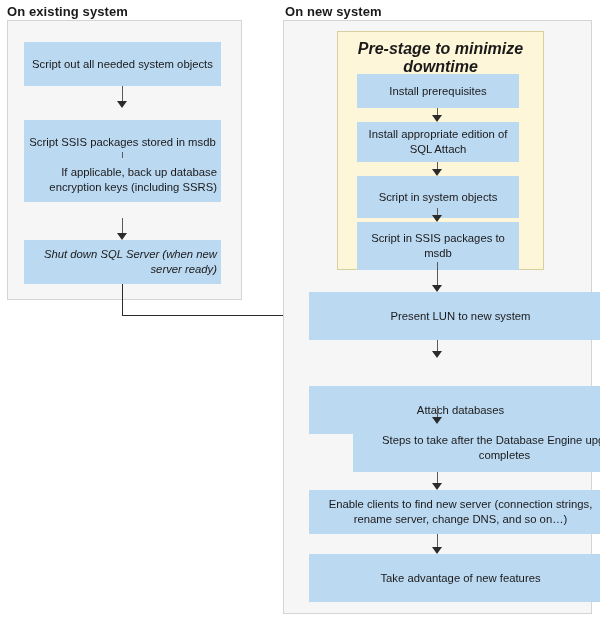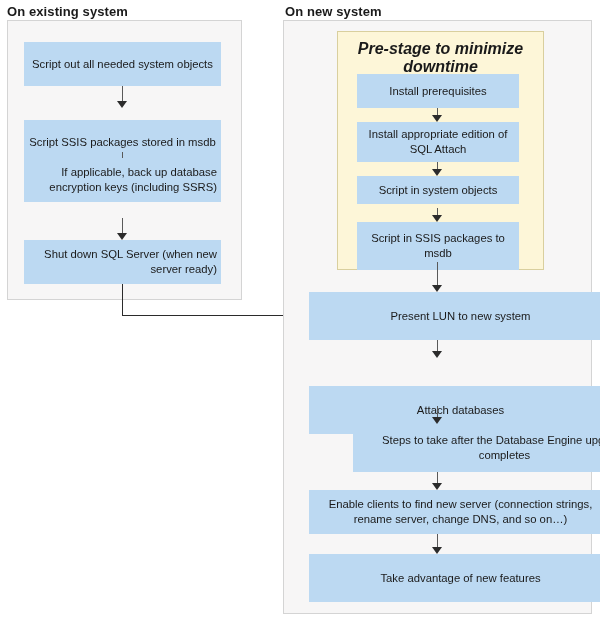--- a/index.html
+++ b/index.html
@@ -74,27 +74,27 @@
     line-height: 15px;
     color: #1a1a1a;
     padding: 0 4px;
   }
 
   
   .box-left { left: 24px; width: 197px; height: 44px; text-align: right; }
   #box-script-objects  { top: 42px;  }
   #box-script-ssis     { top: 108px; margin-top: 12px; }
   #box-backup-keys     { top: 158px; }
-  #box-shutdown        { top: 240px; }
+  #box-shutdown        { top: 240px; font-style: italic; }
 
   
   .box-pre { left: 357px; width: 162px; height: 34px; }
   #box-install-prereq  { top: 74px;  }
   #box-install-edition { top: 122px; height: 40px; }
-  #box-script-sys-obj  { top: 176px; height: 28px; }
+  #box-script-sys-obj  { top: 176px; height: 42px; }
   #box-script-ssis-new { top: 222px; height: 48px; }
 
   
   .box-right { left: 309px; width: 303px; }
   #box-present-lun     { top: 292px; height: 48px; }
   #box-attach-db       { top: 358px; height: 48px; margin-top: 28px; }
   #box-post-steps      { top: 424px; height: 48px; margin-left: 44px; }
   #box-enable-clients  { top: 490px; height: 44px; }
   #box-new-features    { top: 554px; height: 48px; }
 

